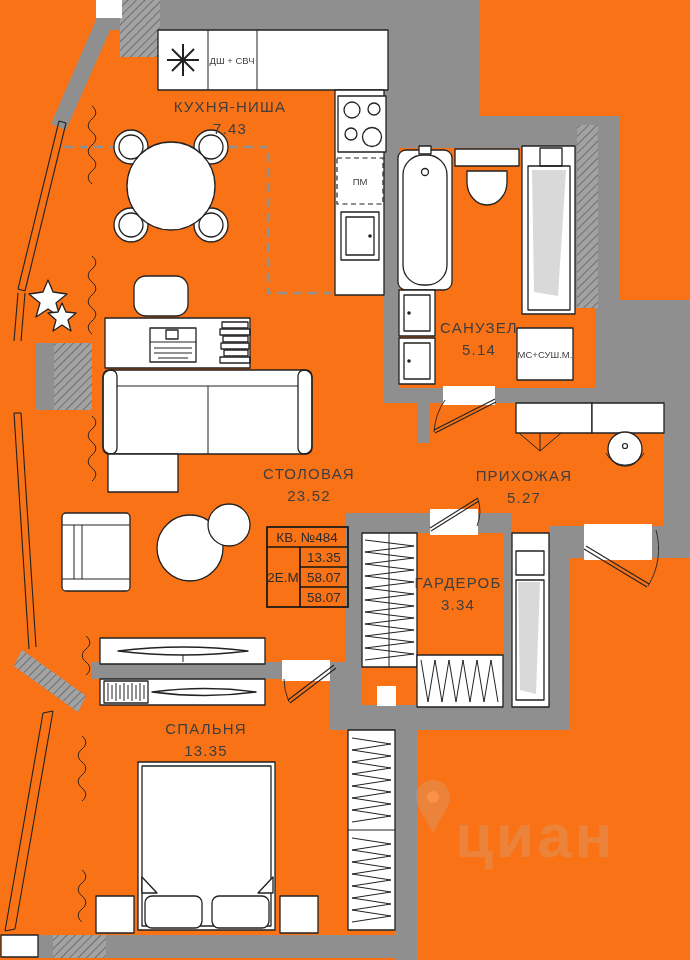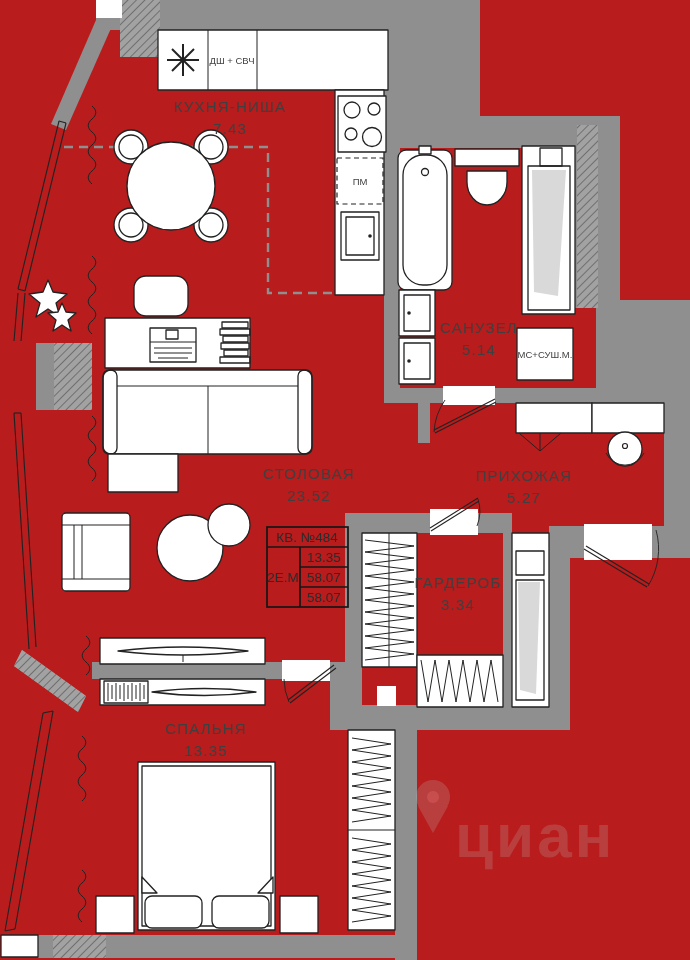--- a/index.html
+++ b/index.html
@@ -1,16 +1,16 @@
 <!DOCTYPE html>
 <html style="--wall: #8f8f8f; --line: #222222; --text: #3f3f3f; --dashed: #8f8f8f; --watermark: #bdbdbd; --hatchline: #626262; --shade: #d9d9d9;"><head>
 <meta charset="utf-8">
 <style>
   html,body{margin:0;padding:0;background:#fff;}
-  .plan{width:690px;height:960px;position:relative;background:#b91c1c;overflow:hidden;}
+  .plan{width:690px;height:960px;position:relative;background:#f97316;overflow:hidden;}
   svg{display:block;}
   svg text{font-family:"Liberation Sans","DejaVu Sans",sans-serif;}
   .wall{fill:var(--wall);}
   .gap{fill:#fff;}
   .hatch{fill:url(#hatchpat);}
   .fur{fill:#fff;stroke:var(--line);stroke-width:1.3;stroke-linejoin:round;}
   .nf{fill:none;stroke:var(--line);stroke-width:1.3;stroke-linejoin:round;}
   .thin{fill:none;stroke:var(--line);stroke-width:1;}
   .shade{fill:var(--shade);stroke:none;}
   .dash{fill:none;stroke:var(--dashed);stroke-width:2.4;stroke-dasharray:9 6;}

